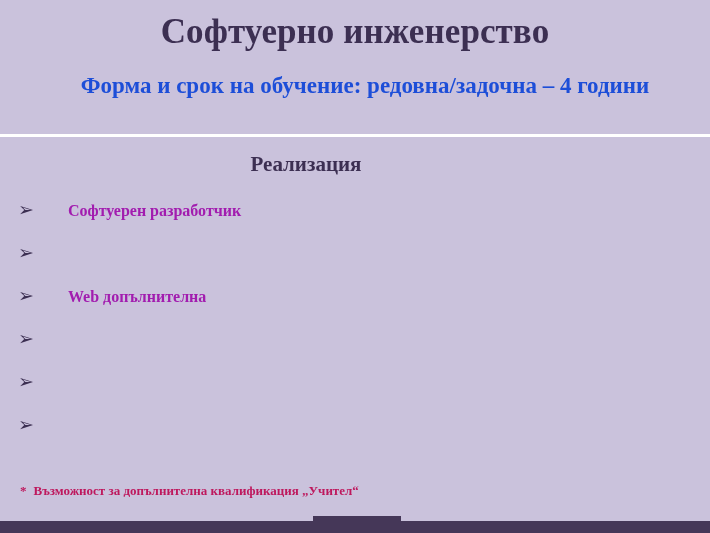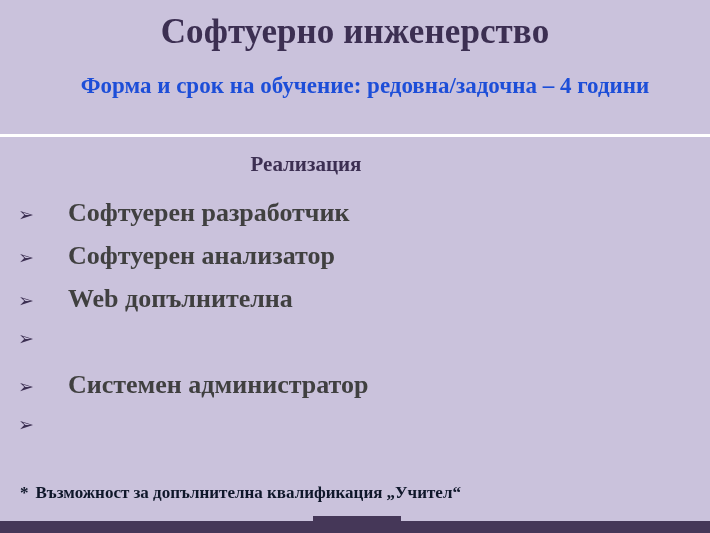--- a/index.html
+++ b/index.html
@@ -101,36 +101,36 @@
   }
   .bullet-marker {
     width: 50px;
     flex: 0 0 50px;
     font-size: 19px;
     color: #3c2f52;
     font-family: "DejaVu Sans", sans-serif;
     line-height: 1;
   }
   .bullet-text {
-    font-size: 26px;
-    font-weight: bold;
-    color: #404040;
+    font-size: 16px;
+    font-weight: bold;
+    color: #a21caf;
     white-space: nowrap;
     line-height: 1;
   }
 
   
   .footnote {
     position: absolute;
     left: 20px;
     top: 483px;
     width: 680px;
-    font-size: 17px;
-    font-weight: bold;
-    color: #0f172a;
+    font-size: 13px;
+    font-weight: bold;
+    color: #be185d;
     white-space: nowrap;
   }
   .footnote-star {
     display: inline-block;
     margin-right: 7px;
   }
 
   
   .bottom-bar {
     position: absolute;
@@ -170,35 +170,33 @@
 
   <div class="bullet-list">
 
     <div class="bullet-item">
       <span class="bullet-marker">➢</span>
       <span class="bullet-text">Софтуерен разработчик</span>
     </div>
 
     <div class="bullet-item">
       <span class="bullet-marker">➢</span>
-      <span class="bullet-text">Софтуерен анализатор</span>
     </div>
 
     <div class="bullet-item">
       <span class="bullet-marker">➢</span>
       <span class="bullet-text">Web допълнителна</span>
     </div>
 
     <div class="bullet-item">
       <span class="bullet-marker">➢</span>
     </div>
 
     <div class="bullet-item">
       <span class="bullet-marker">➢</span>
-      <span class="bullet-text">Системен администратор</span>
     </div>
 
     <div class="bullet-item">
       <span class="bullet-marker">➢</span>
     </div>
 
   </div>
 
   <div class="footnote">
     <span class="footnote-star">*</span><span>Възможност за допълнителна квалификация „Учител“</span>

